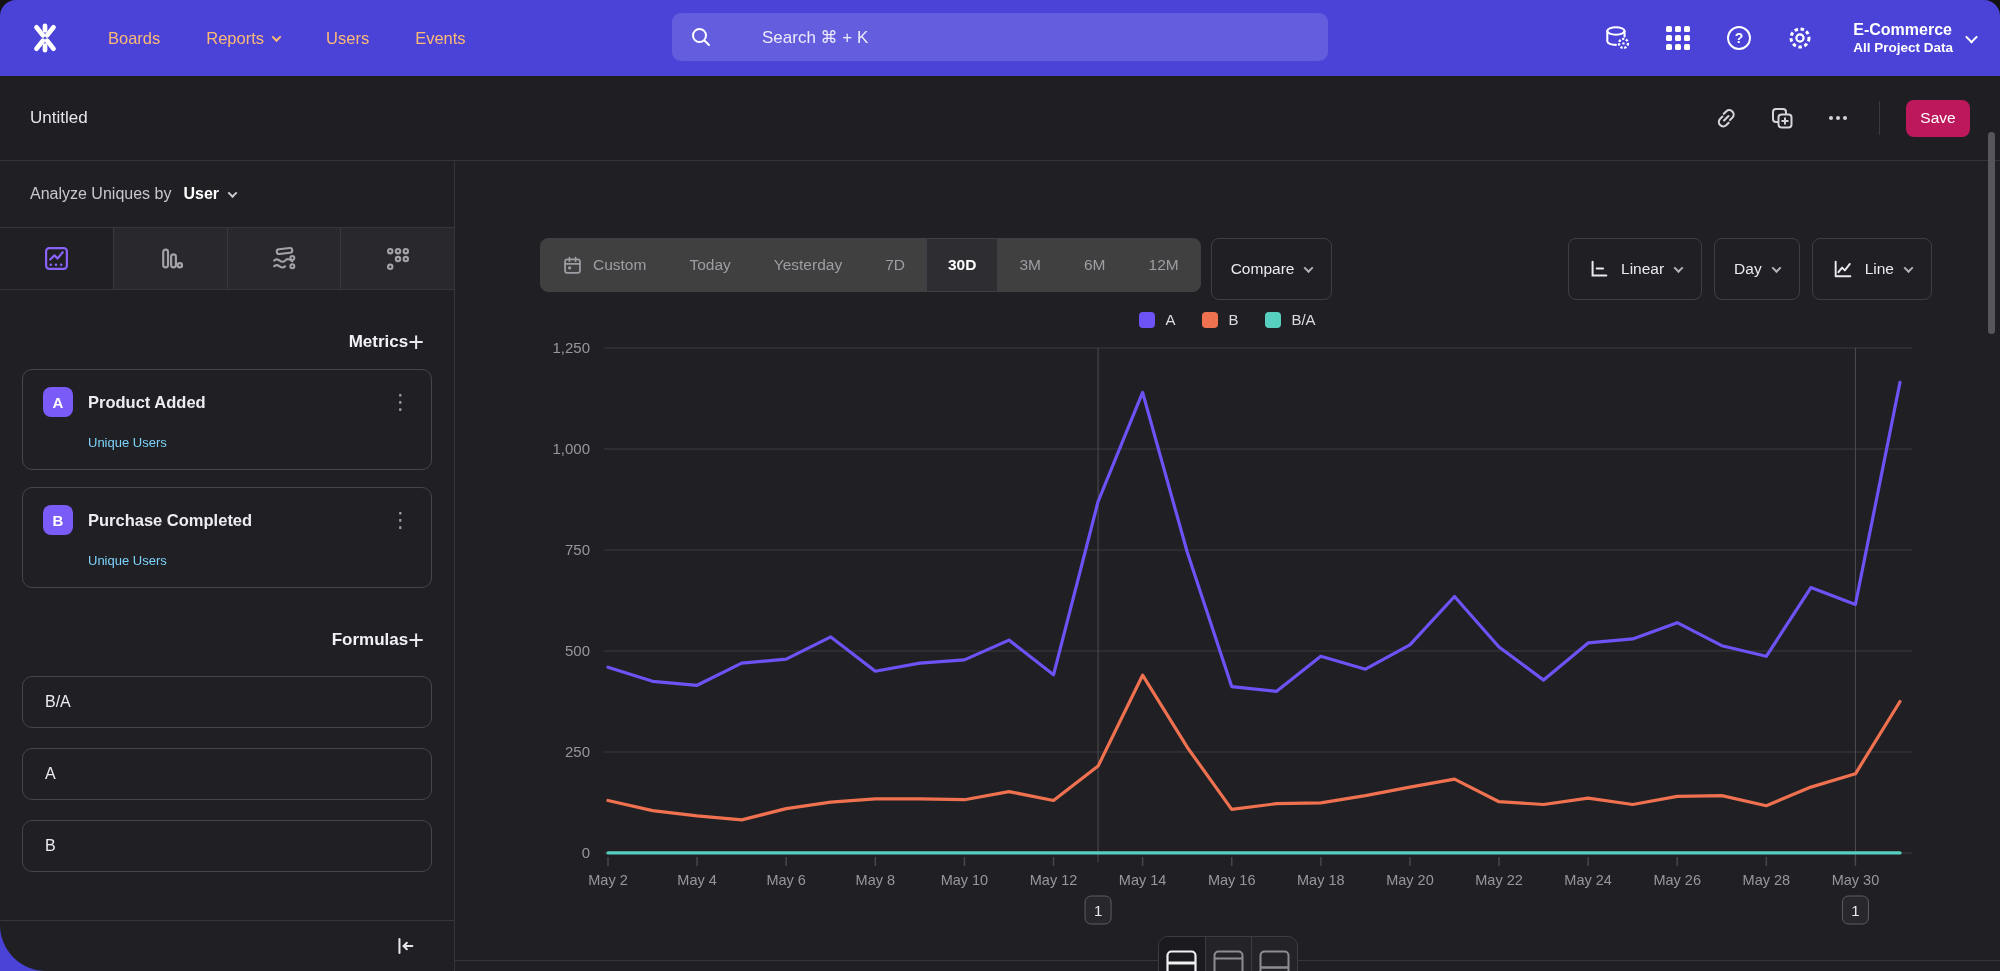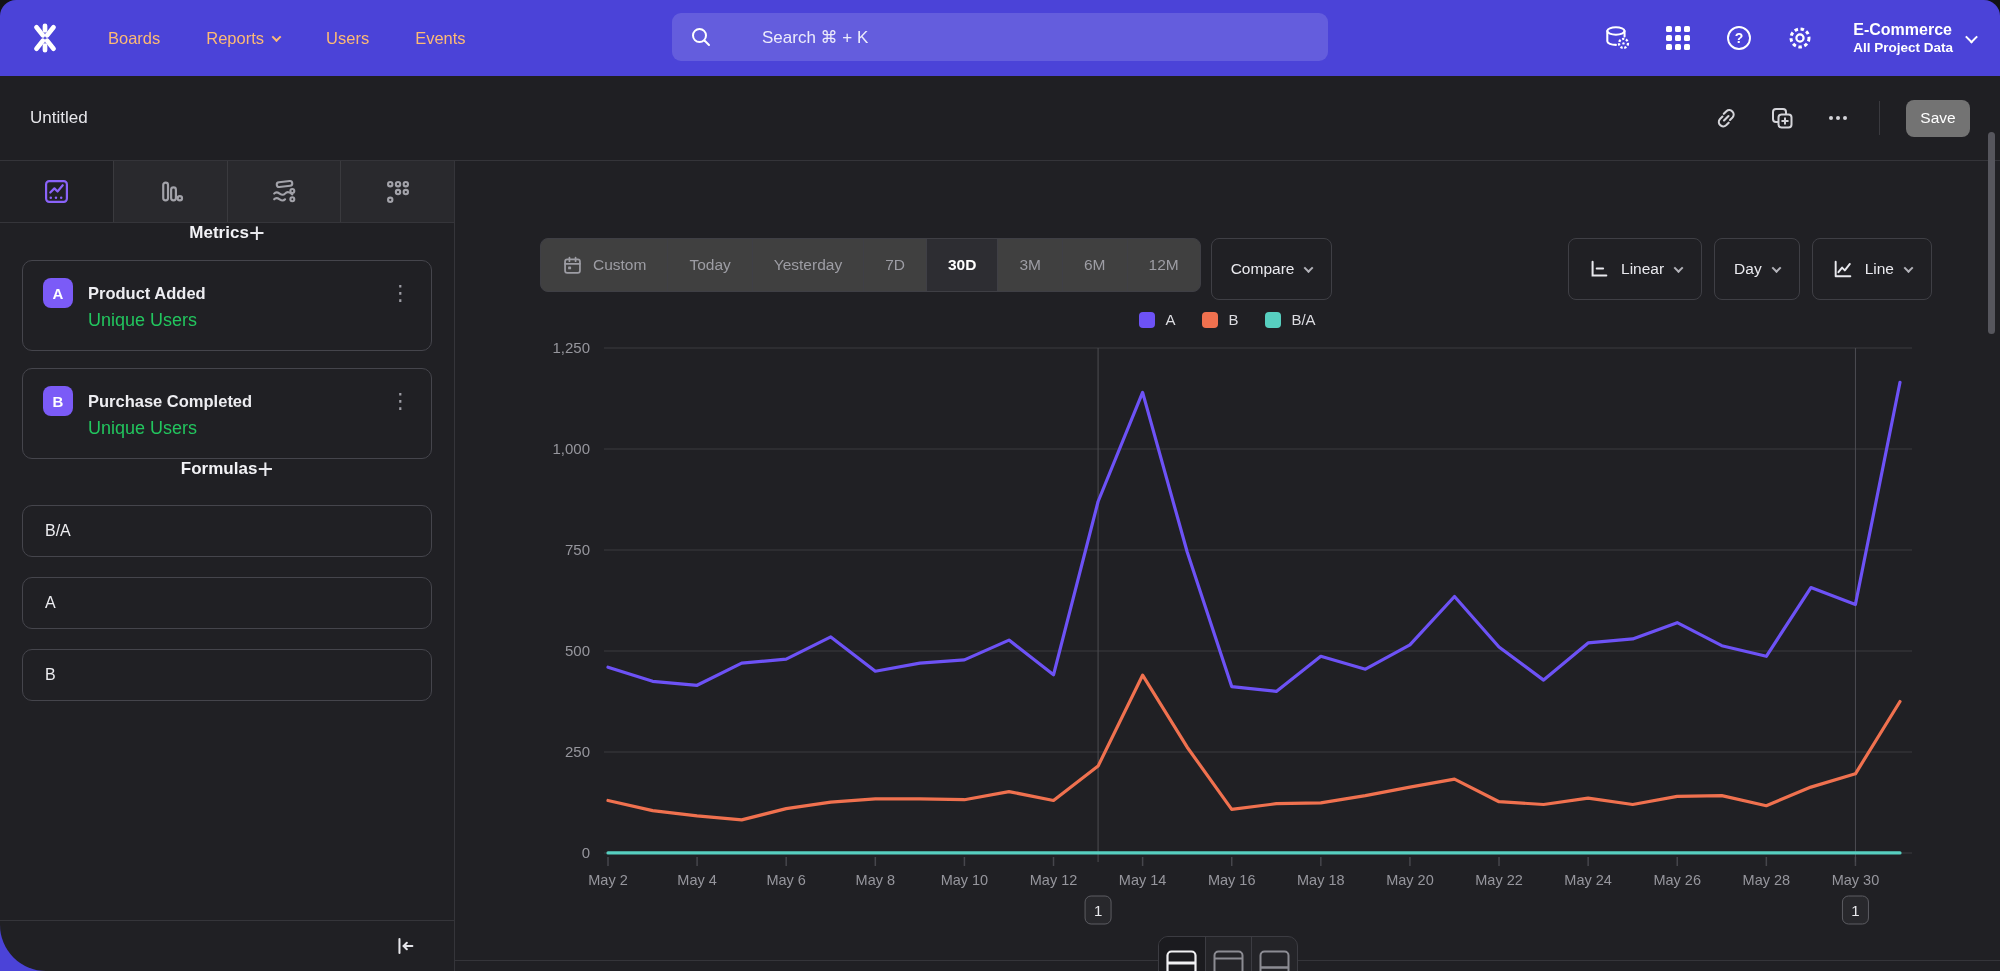--- a/index.html
+++ b/index.html
@@ -20,45 +20,45 @@
   .project-switch { display:flex; align-items:center; gap:14px; cursor:pointer; margin-left:6px; }
   .project-name { font-size:16px; font-weight:700; color:#fff; line-height:1.25; }
   .project-scope { font-size:13.5px; font-weight:700; color:#fff; line-height:1.25; }
 
   
   .titlebar { height:85px; background:#1f1f23; border-bottom:1px solid #343439; display:flex; align-items:center; padding:0 30px; }
   .doc-title { font-size:17px; color:#e6e6ea; }
   .tb-right { margin-left:auto; display:flex; align-items:center; gap:26px; }
   .tb-icon { width:30px; height:30px; display:flex; align-items:center; justify-content:center; color:#d4d4d9; cursor:pointer; }
   .tb-divider { width:1px; height:34px; background:#3a3a3f; }
-  .save-btn { width:64px; height:37px; border:none; border-radius:8px; background:#737373; color:#fff; font-size:15.5px; font-family:inherit; cursor:pointer; }
+  .save-btn { width:64px; height:37px; border:none; border-radius:8px; background:#be185d; color:#fff; font-size:15.5px; font-family:inherit; cursor:pointer; }
 
   
   .workspace { display:flex; height:810px; background:#202024; border-bottom-left-radius:46px; overflow:hidden; position:relative; }
 
   
   .sidebar { width:455px; min-width:455px; border-right:1px solid #35353a; display:flex; flex-direction:column; }
   .sb-head { height:67px; border-bottom:1px solid #35353a; display:flex; align-items:center; gap:12px; padding:0 30px; }
   .sb-head .prefix { font-size:16px; color:#c7c7cd; }
   .sb-head .value { font-size:16px; font-weight:700; color:#fff; display:flex; align-items:center; gap:10px; cursor:pointer; }
   .sb-head .chev { color:#c7c7cd; }
   .sb-tabs { height:62px; display:flex; border-bottom:1px solid #35353a; }
   .sb-tab { flex:1; display:flex; align-items:center; justify-content:center; background:#29292d; border-left:1px solid #3a3a3e; cursor:pointer; }
   .sb-tab:first-child { border-left:none; }
   .sb-tab.active { background:#202024; }
   .sb-body { flex:1; padding:0 22px; }
-  .sec-head { display:flex; align-items:center; justify-content:center; padding:0 8px; }
+  .sec-head { display:flex; align-items:center; justify-content:flex-end; margin-top:42px; padding:0 8px; }
   .sec-title { font-size:17px; font-weight:700; color:#f2f2f6; }
   .plus-btn { font-size:27px; font-weight:300; color:#e9e9ee; line-height:20px; cursor:pointer; }
   .card { border:1px solid #45454c; border-radius:10px; margin-top:17px; padding:17px 20px; }
   .metric-row { display:flex; align-items:center; gap:15px; }
   .metric-badge { width:30px; height:30px; border-radius:8px; background:#7b5bf7; color:#fff; font-size:15px; font-weight:700; display:flex; align-items:center; justify-content:center; }
   .metric-name { font-size:16.5px; font-weight:700; color:#ededf1; }
   .kebab { margin-left:auto; color:#9c9ca3; font-size:21px; cursor:pointer; line-height:14px; }
-  .metric-sub { margin:2px 0 2px 45px; font-size:18px; color:#22c55e; }
+  .metric-sub { margin:18px 0 2px 45px; font-size:13px; color:#7dd3fc; }
   .formula-card { padding:16px 22px; font-size:16px; color:#ededf1; margin-top:20px; cursor:pointer; }
   .formula-card.first { margin-top:26px; }
   .sb-foot { margin-top:auto; height:51px; border-top:1px solid #35353a; display:flex; align-items:center; justify-content:flex-end; padding-right:34px; }
   .collapse-btn { width:30px; height:30px; display:flex; align-items:center; justify-content:center; color:#e5e5ea; cursor:pointer; }
 
   
   .content { flex:1; position:relative; }
   .controls { position:absolute; top:77px; left:85px; right:68px; display:flex; justify-content:space-between; align-items:center; }
   .ctrl-left { display:flex; gap:10px; }
   .date-control { display:flex; height:54px; border:1px solid #3f3f45; border-radius:8px; overflow:hidden; background:#404040; }
@@ -192,20 +192,27 @@
         </svg>
       </span>
       <span class="tb-divider"></span>
       <button class="save-btn">Save</button>
     </div>
   </div>
 
   <div class="workspace">
 
     <aside class="sidebar">
+      <div class="sb-head">
+        <span class="prefix">Analyze Uniques by</span>
+        <span class="value">
+          <span>User</span>
+          <i class="chev sm"></i>
+        </span>
+      </div>
 
       <div class="sb-tabs">
         <div class="sb-tab active">
           <svg width="27" height="27" viewBox="0 0 26 26" fill="none" stroke="#8a63f9" stroke-width="2.1" stroke-linecap="round" stroke-linejoin="round">
             <rect x="3" y="3" width="20" height="20" rx="3"></rect>
             <path d="M7 14 l4 -4 l3 3 l5 -6"></path>
             <g fill="#8a63f9" stroke="none">
                 <circle cx="7.5" cy="19" r="1.2"></circle>
                 <circle cx="12.5" cy="19" r="1.2"></circle>
                 <circle cx="17.5" cy="19" r="1.2"></circle>

